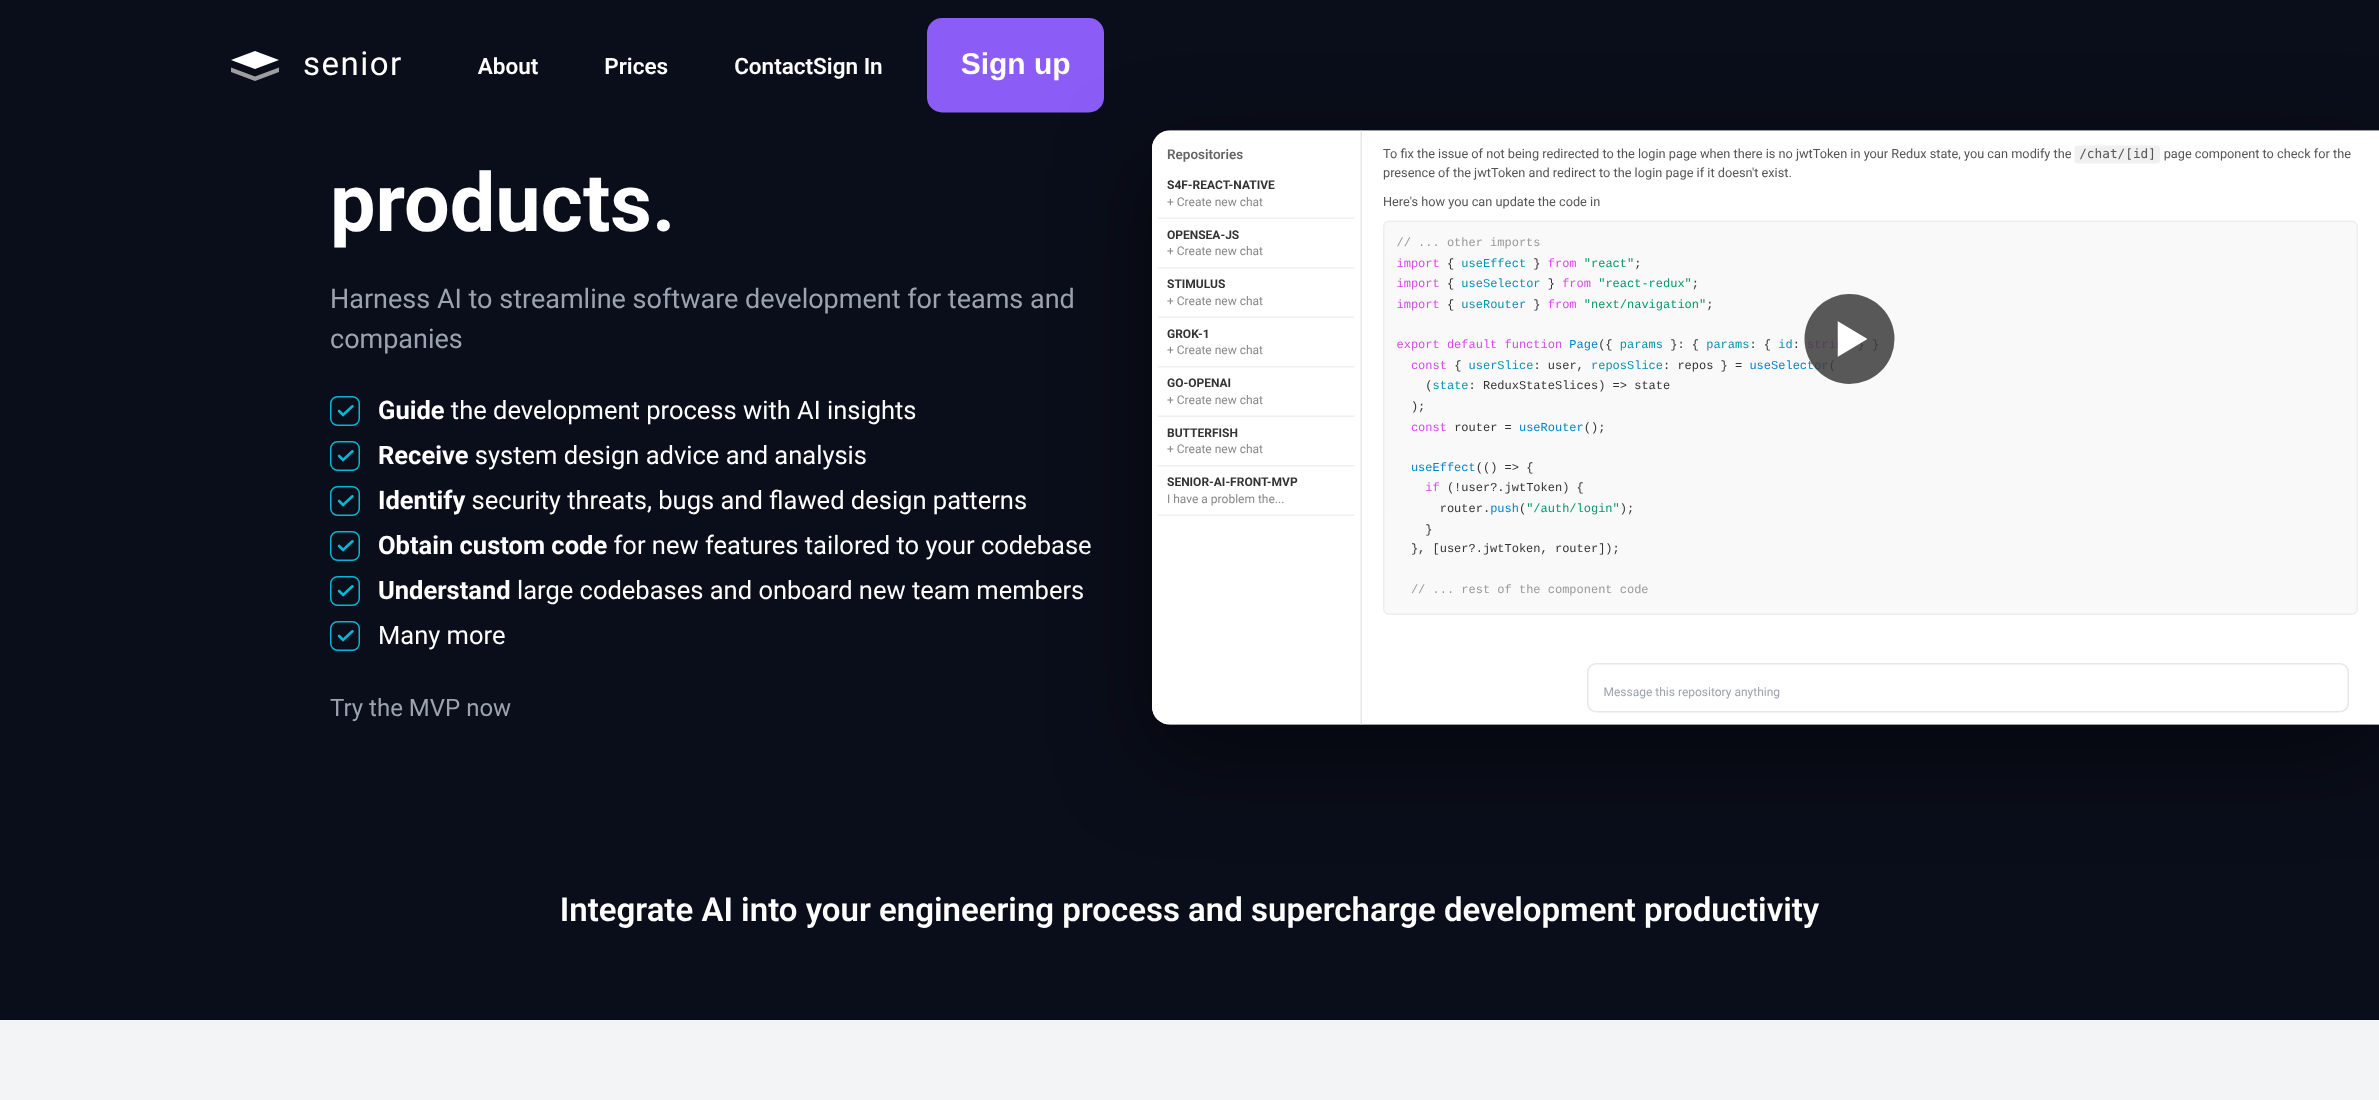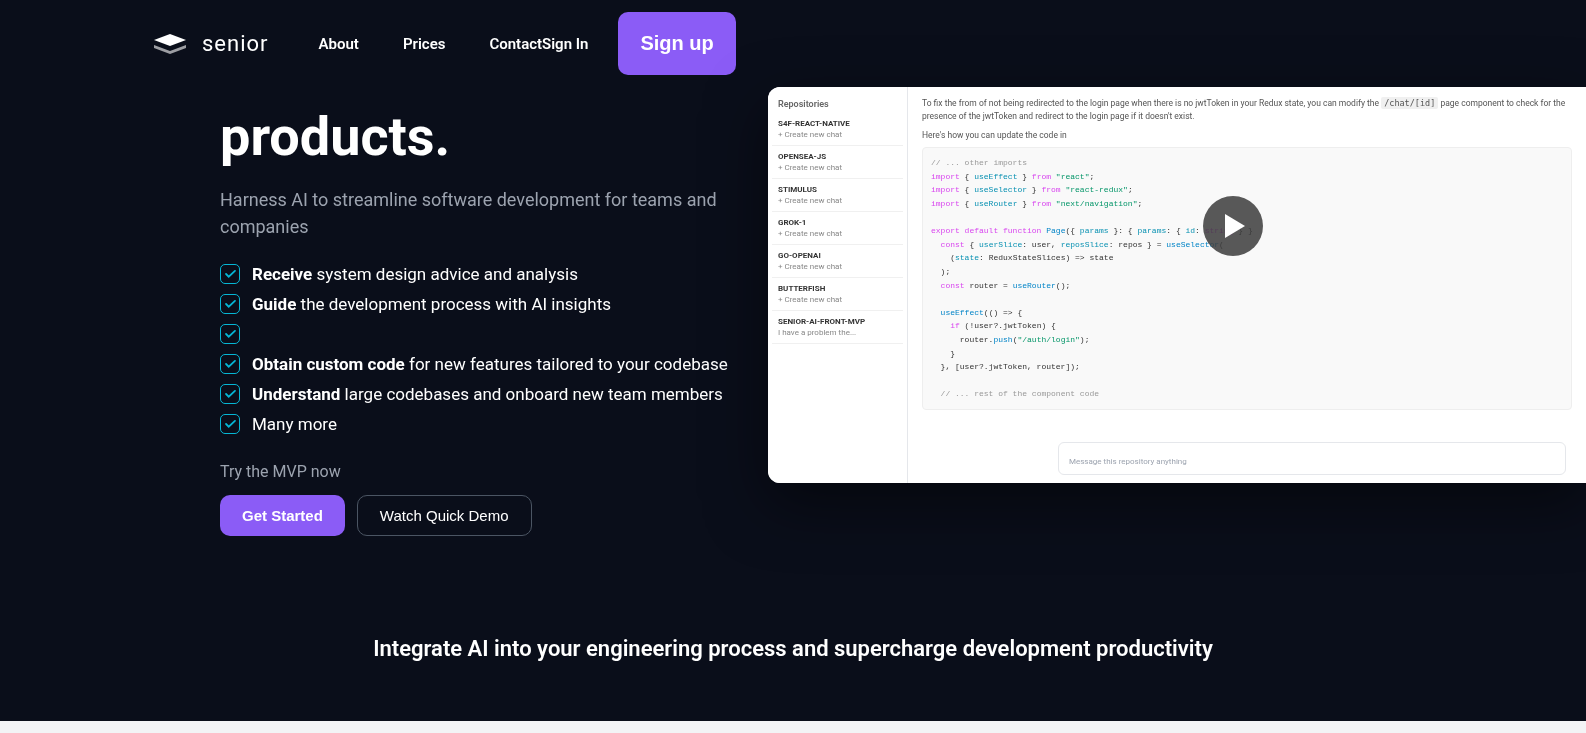--- a/index.html
+++ b/index.html
@@ -303,36 +303,37 @@
   <div class="hero-left">
     <h1 class="hero-title">products.</h1>
     <p class="hero-subtitle">Harness AI to streamline software development for teams and companies</p>
     <div class="features">
       <div class="feature">
         <span class="check-icon">
             <svg viewBox="0 0 12 9" fill="none">
               <path d="M1 4.5L4 7.5L11 1" stroke="#06b6d4" stroke-width="2" stroke-linecap="round"></path>
             </svg>
           </span>
+        <span class="feature-text"><strong>Guide</strong><span> the development process with AI insights</span></span>
+      </div>
+      <div class="feature">
+        <span class="check-icon">
+            <svg viewBox="0 0 12 9" fill="none">
+              <path d="M1 4.5L4 7.5L11 1" stroke="#06b6d4" stroke-width="2" stroke-linecap="round"></path>
+            </svg>
+          </span>
         <span class="feature-text"><strong>Receive</strong><span> system design advice and analysis</span></span>
       </div>
       <div class="feature">
         <span class="check-icon">
             <svg viewBox="0 0 12 9" fill="none">
               <path d="M1 4.5L4 7.5L11 1" stroke="#06b6d4" stroke-width="2" stroke-linecap="round"></path>
             </svg>
           </span>
-        <span class="feature-text"><strong>Guide</strong><span> the development process with AI insights</span></span>
-      </div>
-      <div class="feature">
-        <span class="check-icon">
-            <svg viewBox="0 0 12 9" fill="none">
-              <path d="M1 4.5L4 7.5L11 1" stroke="#06b6d4" stroke-width="2" stroke-linecap="round"></path>
-            </svg>
-          </span>
+        <span class="feature-text"><strong>Identify</strong><span> security threats, bugs and flawed design patterns</span></span>
       </div>
       <div class="feature">
         <span class="check-icon">
             <svg viewBox="0 0 12 9" fill="none">
               <path d="M1 4.5L4 7.5L11 1" stroke="#06b6d4" stroke-width="2" stroke-linecap="round"></path>
             </svg>
           </span>
         <span class="feature-text"><strong>Obtain custom code</strong><span> for new features tailored to your codebase</span></span>
       </div>
       <div class="feature">
@@ -346,24 +347,20 @@
       <div class="feature">
         <span class="check-icon">
             <svg viewBox="0 0 12 9" fill="none">
               <path d="M1 4.5L4 7.5L11 1" stroke="#06b6d4" stroke-width="2" stroke-linecap="round"></path>
             </svg>
           </span>
         <span class="feature-text"><span>Many more</span></span>
       </div>
     </div>
     <p class="cta-label">Try the MVP now</p>
-    <div class="cta-buttons">
-      <button class="btn-primary">Get Started</button>
-      <button class="btn-secondary">Watch Quick Demo</button>
-    </div>
   </div>
   <div class="hero-right">
     <div class="demo-window">
       <div class="demo-sidebar">
         <div class="sidebar-title">Repositories</div>
         <div class="repo-item">
             <div class="repo-name">S4F-REACT-NATIVE</div>
             <div class="repo-sub">+ Create new chat</div>
           </div>
         <div class="repo-item">
@@ -386,21 +383,21 @@
             <div class="repo-name">BUTTERFISH</div>
             <div class="repo-sub">+ Create new chat</div>
           </div>
         <div class="repo-item">
             <div class="repo-name">SENIOR-AI-FRONT-MVP</div>
             <div class="repo-sub">I have a problem the...</div>
           </div>
       </div>
       <div class="demo-main">
         <div class="demo-text">
-          <span>To fix the from of not being redirected to the login page when there is no jwtToken in your Redux state, you can modify the </span><code>/chat/[id]</code><span> page component to check for the presence of the jwtToken and redirect to the login page if it doesn't exist.</span>
+          <span>To fix the issue of not being redirected to the login page when there is no jwtToken in your Redux state, you can modify the </span><code>/chat/[id]</code><span> page component to check for the presence of the jwtToken and redirect to the login page if it doesn't exist.</span>
         </div>
         <div class="demo-text">
           <span>Here's how you can update the code in</span>
         </div>
         <div class="code-block"><span class="code-comment">// ... other imports</span>
 <span class="code-keyword">import</span> { <span class="code-var">useEffect</span> } <span class="code-keyword">from</span> <span class="code-string">"react"</span>;
 <span class="code-keyword">import</span> { <span class="code-var">useSelector</span> } <span class="code-keyword">from</span> <span class="code-string">"react-redux"</span>;
 <span class="code-keyword">import</span> { <span class="code-var">useRouter</span> } <span class="code-keyword">from</span> <span class="code-string">"next/navigation"</span>;
 
 <span class="code-keyword">export default function</span> <span class="code-func">Page</span>({ <span class="code-var">params</span> }: { <span class="code-var">params</span>: { <span class="code-var">id</span>: <span class="code-keyword">string</span> } }

